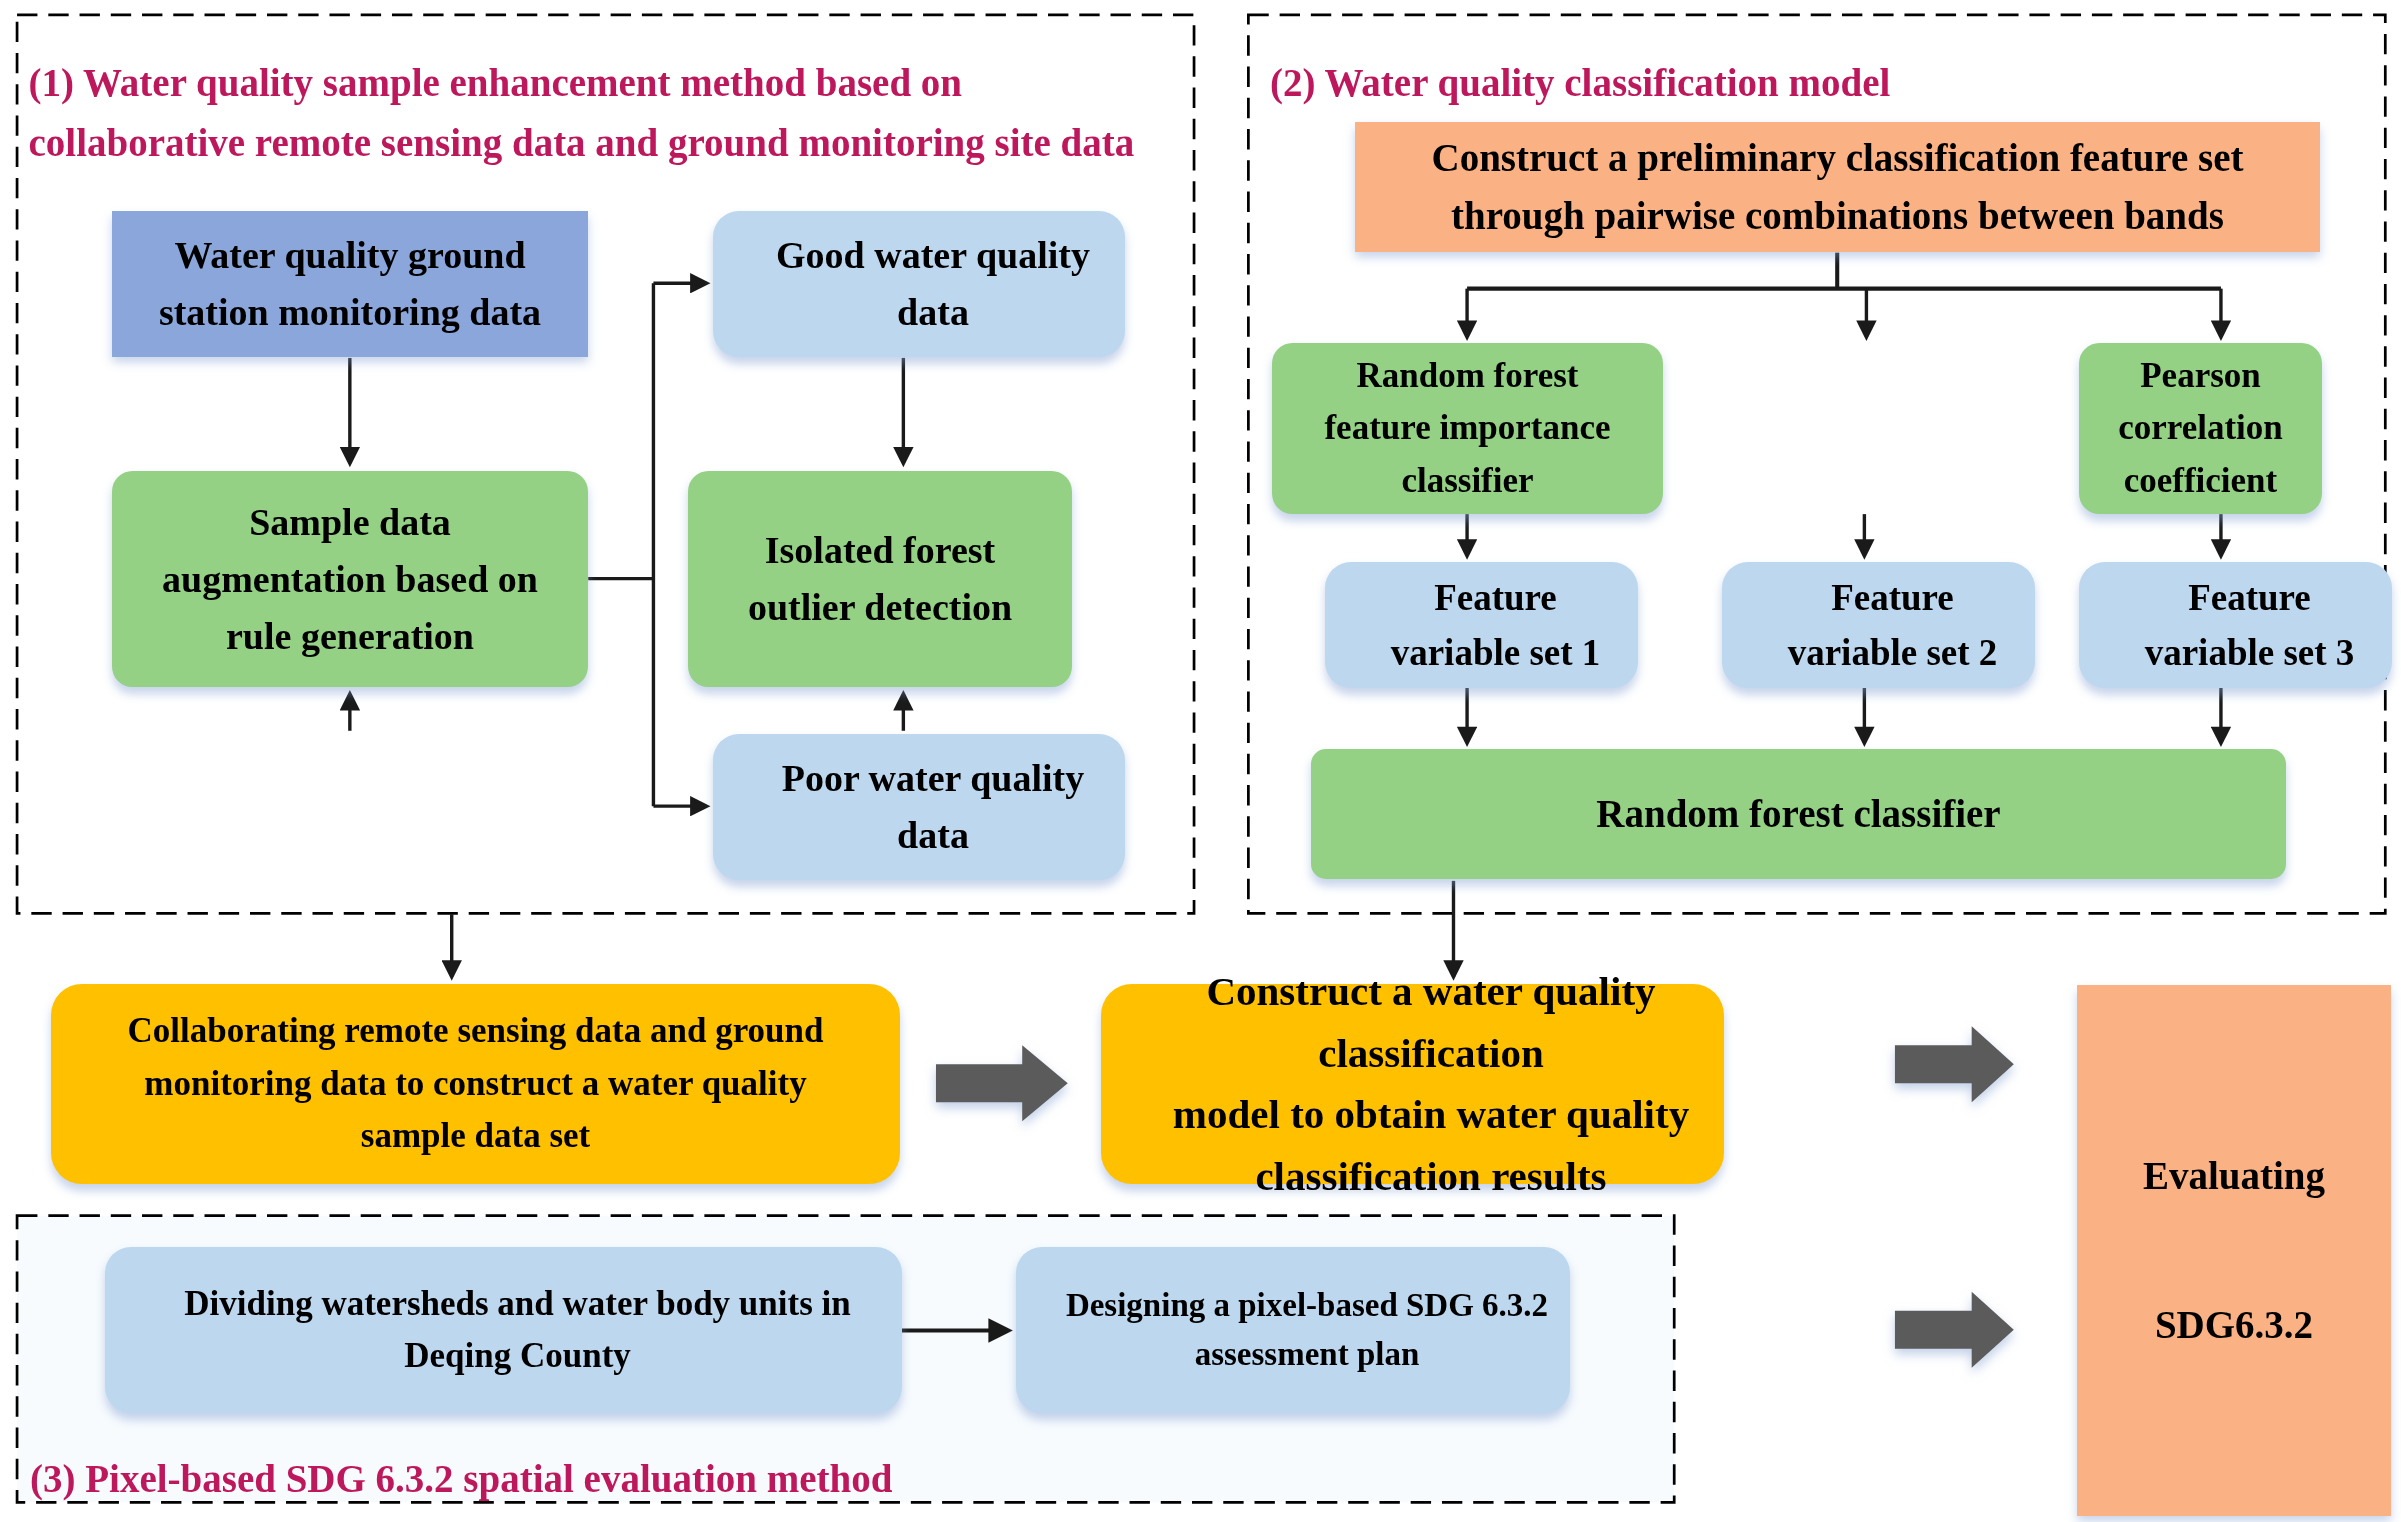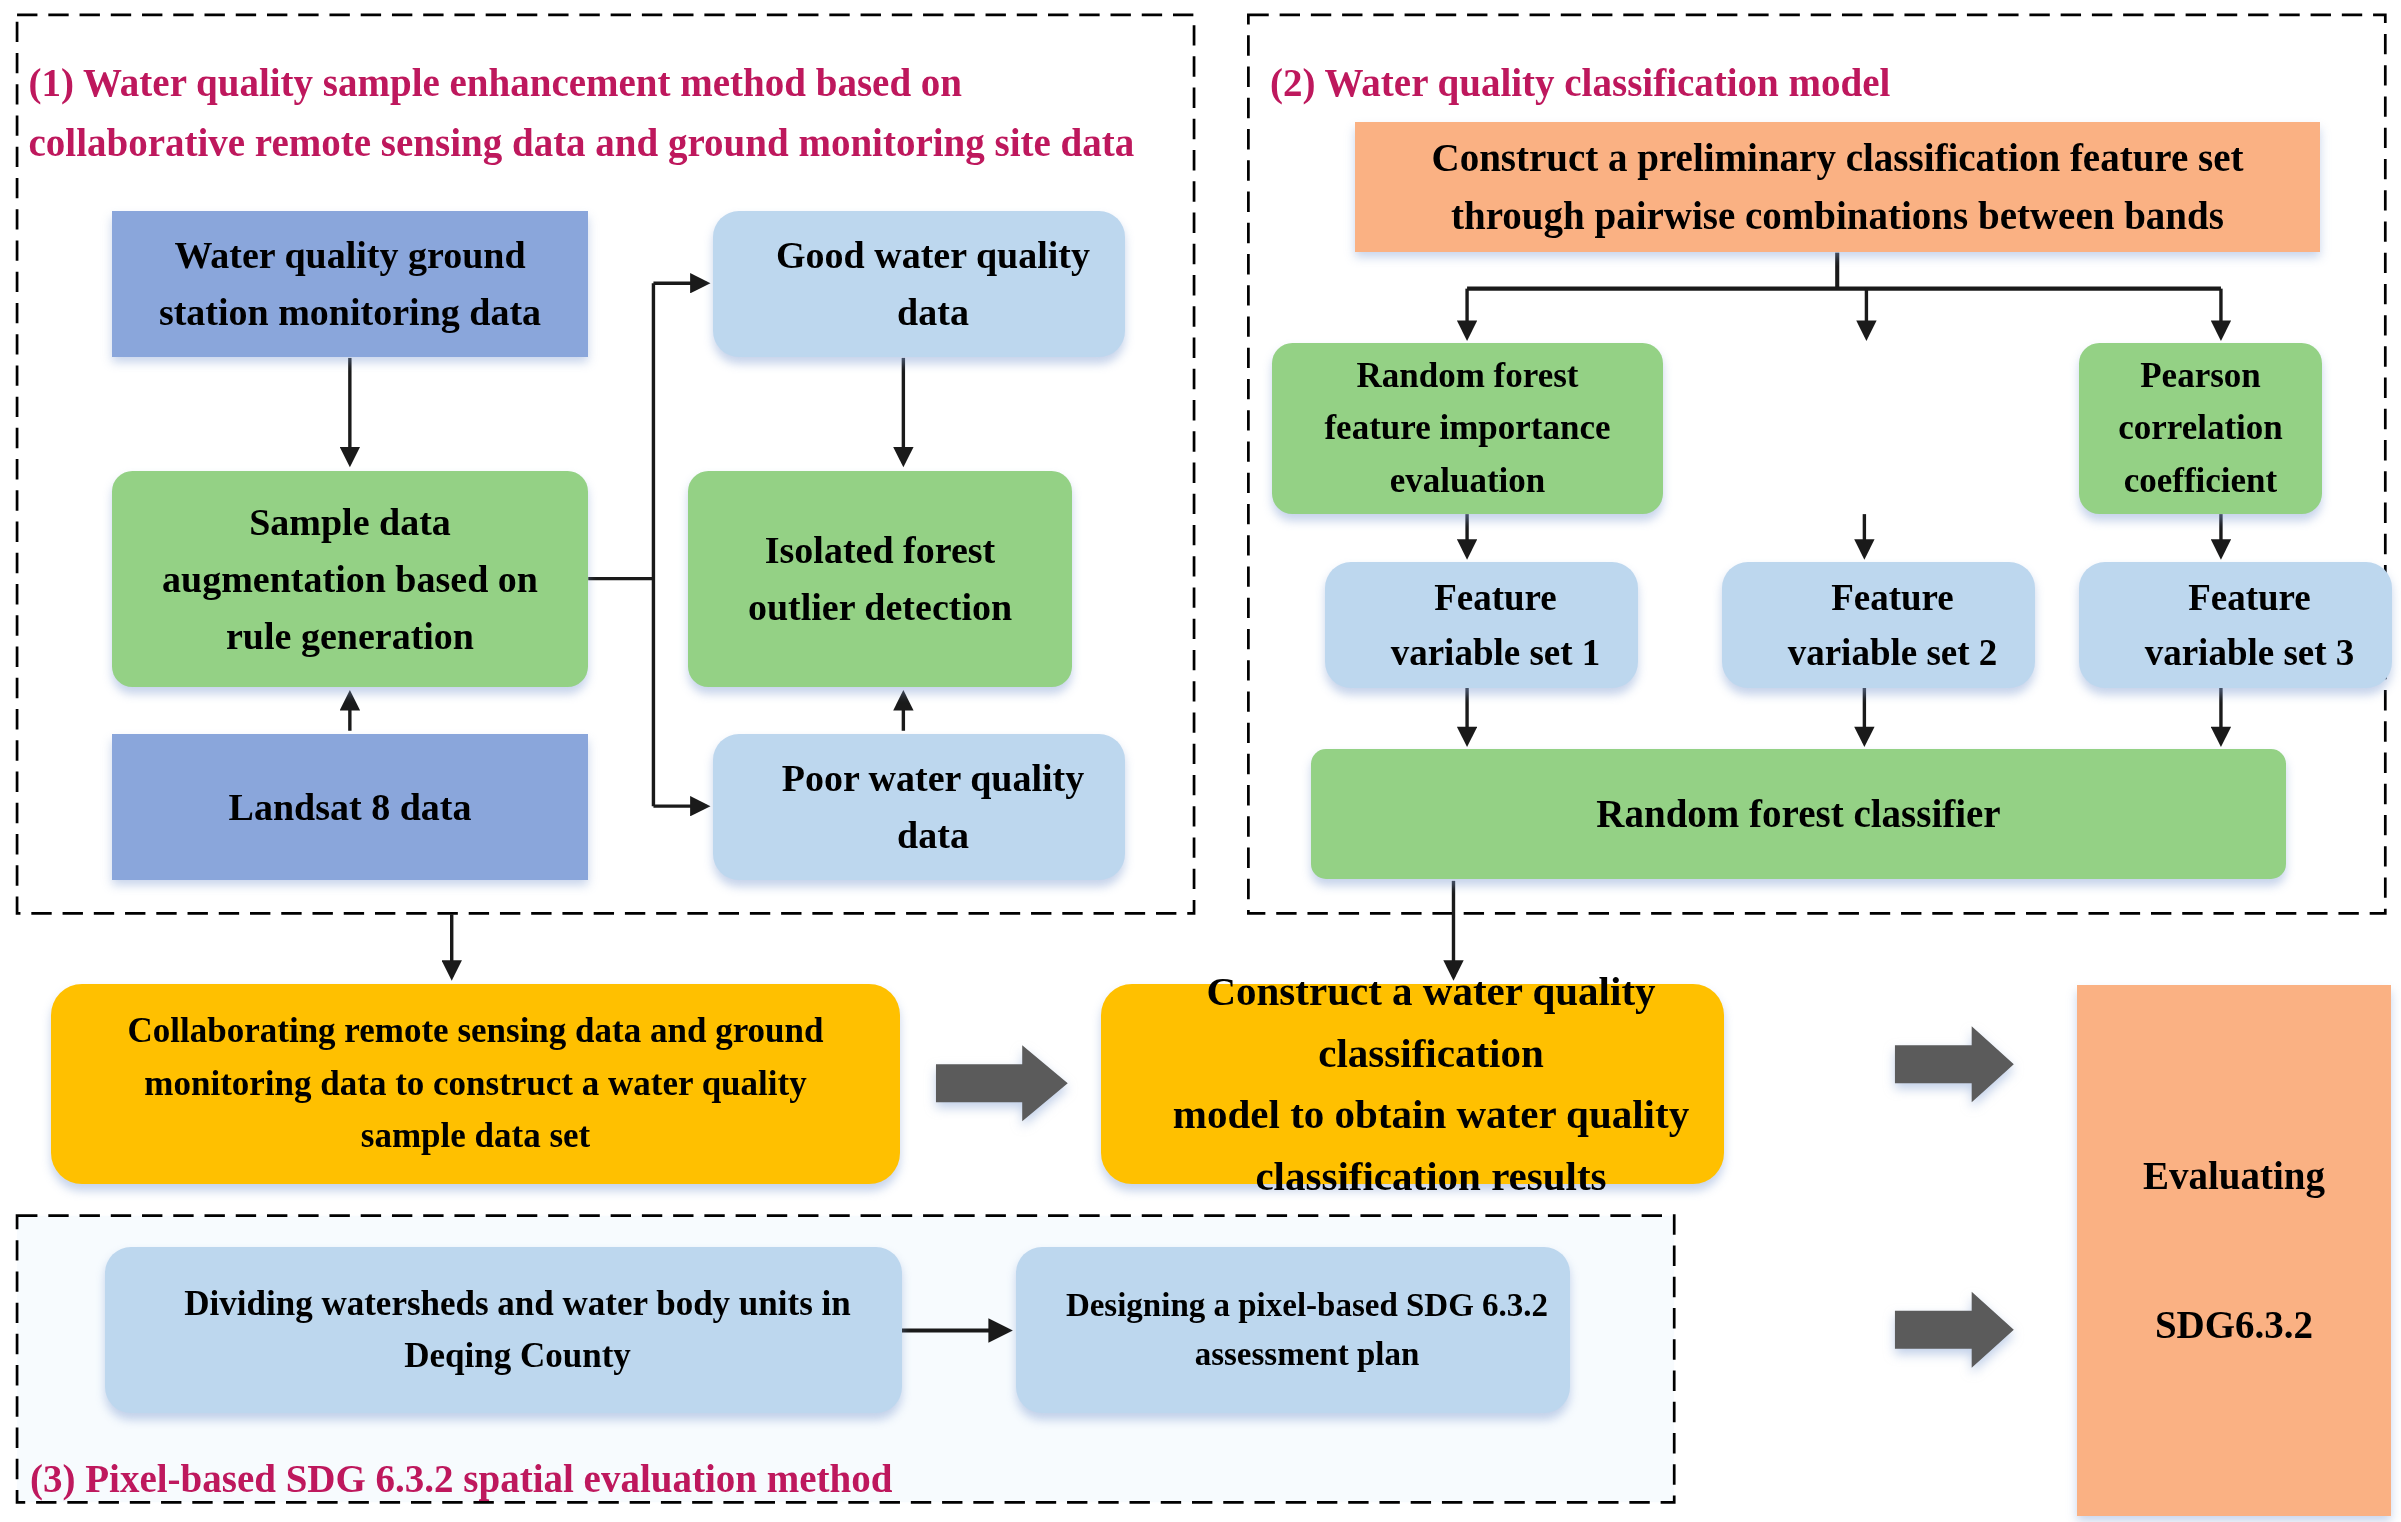--- a/index.html
+++ b/index.html
@@ -122,33 +122,32 @@
   <div class="sec-title" id="title-1">(1) Water quality sample enhancement method based on
 collaborative remote sensing data and ground monitoring site data</div>
   <div class="sec-title" id="title-2">(2) Water quality classification model</div>
   <div class="sec-title" id="title-3">(3) Pixel-based SDG 6.3.2 spatial evaluation method</div>
 
   <div class="box blue" id="box-ground-station">Water quality ground
 station monitoring data</div>
   <div class="box green" id="box-sample-aug">Sample data
 augmentation based on
 rule generation</div>
-  <div class="box blue" id="box-landsat">Landsat 8 data</div>
   <div class="box lightblue" id="box-good-wq">Good water quality
 data</div>
   <div class="box green" id="box-isolated">Isolated forest
 outlier detection</div>
   <div class="box lightblue" id="box-poor-wq">Poor water quality
 data</div>
 
   <div class="box orange" id="box-feature-set">Construct a preliminary classification feature set
 through pairwise combinations between bands</div>
   <div class="box green" id="box-rf-importance">Random forest
 feature importance
-evaluation</div>
+classifier</div>
   <div class="box green" id="box-pearson">Pearson
 correlation
 coefficient</div>
   <div class="box lightblue" id="box-fvs1">Feature
 variable set 1</div>
   <div class="box lightblue" id="box-fvs2">Feature
 variable set 2</div>
   <div class="box lightblue" id="box-fvs3">Feature
 variable set 3</div>
   <div class="box green" id="box-rf-classifier">Random forest classifier</div>

